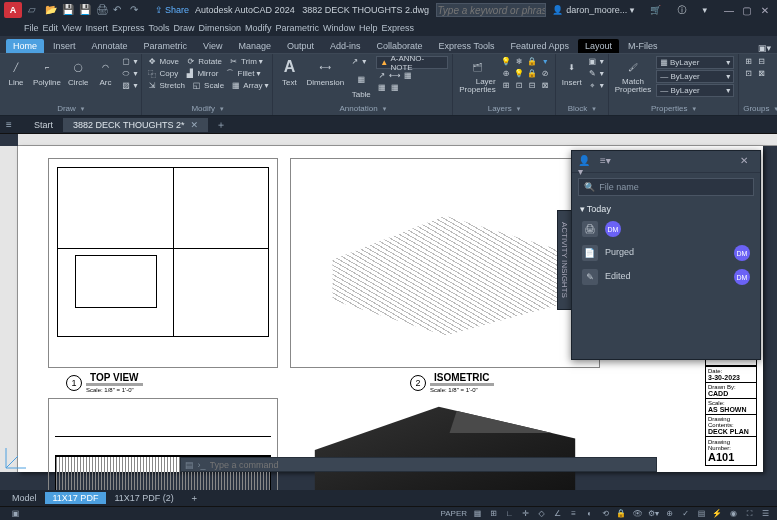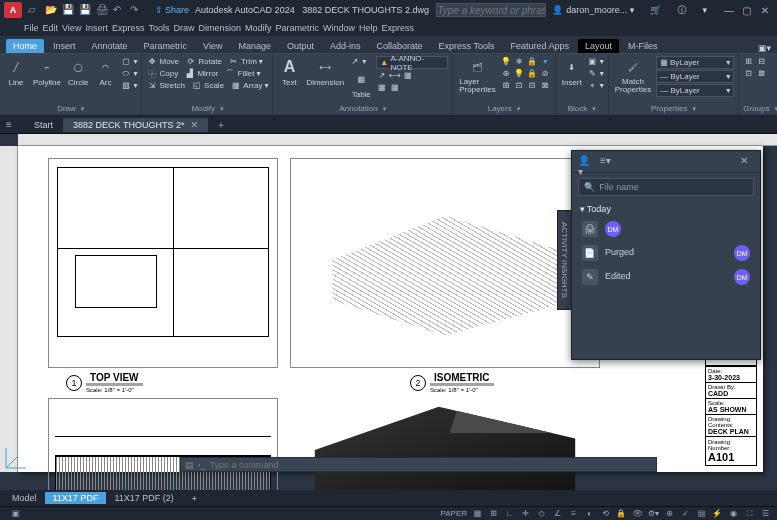--- a/index.html
+++ b/index.html
@@ -262,21 +262,21 @@
           </span>
       </div>
     </div>
     <div class="panel-label caret">Annotation</div>
   </div>
 
   <div class="panel">
     <div class="panel-body">
       <div class="bigbtn">
           <span class="ico">🗂</span>
-          <span style="text-align:left;line-height:1">Layer
+          <span style="text-align:right;line-height:1">Layer
 Properties</span>
         </div>
       <div class="smallstack">
         <span class="smallrow">
             <span class="smico">💡</span>
             <span class="smico">❄</span>
             <span class="smico">🔒</span>
             <span class="smico" style="color:#4da0e0">▾</span>
           </span>
         <span class="smallrow">

